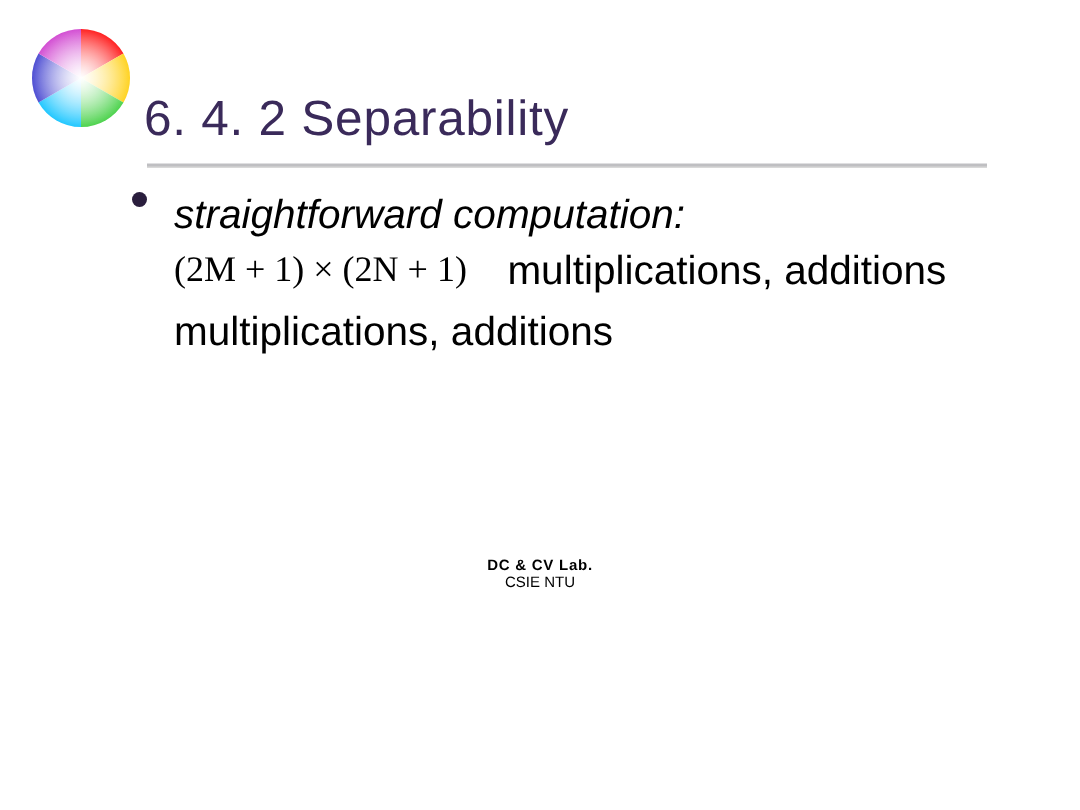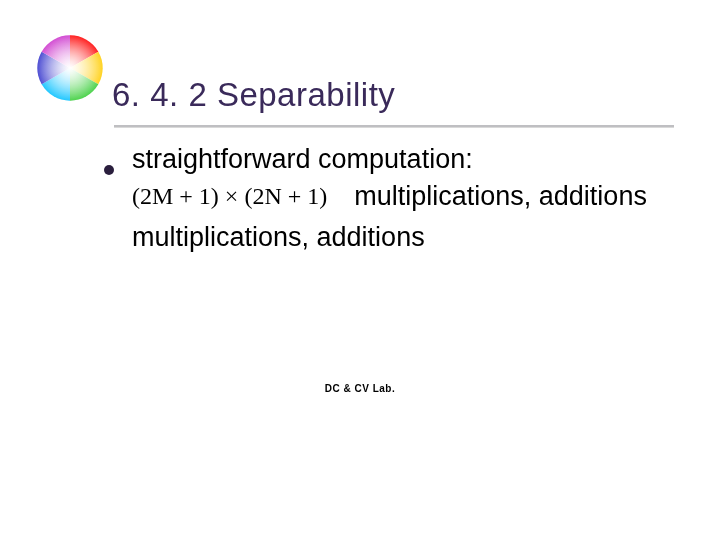--- a/index.html
+++ b/index.html
@@ -1,23 +1,23 @@
 <!DOCTYPE html>
 <html><head>
 <meta charset="utf-8">
 <style>
   * { margin: 0; padding: 0; box-sizing: border-box; }
   html, body { width: 720px; height: 540px; background: #fff; font-family: Arial, Helvetica, sans-serif; }
-  .slide { width: 720px; height: 416px; position: relative; padding: 16px; }
+  .slide { width: 720px; height: 416px; position: relative; padding: 0; }
   .header-row { position: relative; padding: 28px 0 0 0; }
   .logo { position: absolute; left: 20px; top: 18px; width: 68px; height: 68px; }
   .title { font-size: 33px; color: #3a2a5a; font-weight: 400; padding-left: 96px; padding-top: 32px; letter-spacing: 0.5px; }
   .hr-line { position: absolute; left: 98px; top: 108px; width: 560px; height: 3px; background: #bfbfc2; box-shadow: 0 1px 0 #fff inset, 0 1px 0 rgba(0,0,0,0.15); }
   .content { padding: 30px 16px 0 88px; }
-  .bullet-row { display: flex; align-items: flex-end; margin-bottom: 6px; }
+  .bullet-row { display: flex; align-items: flex-start; margin-bottom: 6px; font-style: italic; }
   .bullet { width: 10px; height: 10px; border-radius: 50%; background: #2a1e3d; margin-right: 18px; flex-shrink: 0; }
   .bullet-text { font-size: 27px; color: #000; }
   .formula-row { display: flex; align-items: center; margin-left: 28px; margin-bottom: 10px; gap: 17px; }
   .formula { font-family: "Times New Roman", Times, serif; font-size: 24px; color: #000; white-space: nowrap; margin-right: 10px; }
   .after-text { font-size: 27px; color: #000; text-align: center; }
   .bullet-row.second { margin-left: 6px; }
   .footer { position: absolute; bottom: 22px; left: 0; width: 100%; text-align: center; color: #000; line-height: 1.1; }
   .footer-line1 { font-size: 10px; font-weight: bold; letter-spacing: 0.5px; }
   .footer-line2 { font-size: 10px; }
 </style>
@@ -72,15 +72,16 @@
 
 
     <div class="formula-row">
       <div class="after-text">multiplications, additions</div>
     </div>
 
   </div>
 
   <div class="footer">
     <div class="footer-line1">DC &amp; CV Lab.</div>
+    <div class="footer-line2">CSIE NTU</div>
   </div>
 
 </div>
 
 </body></html>

